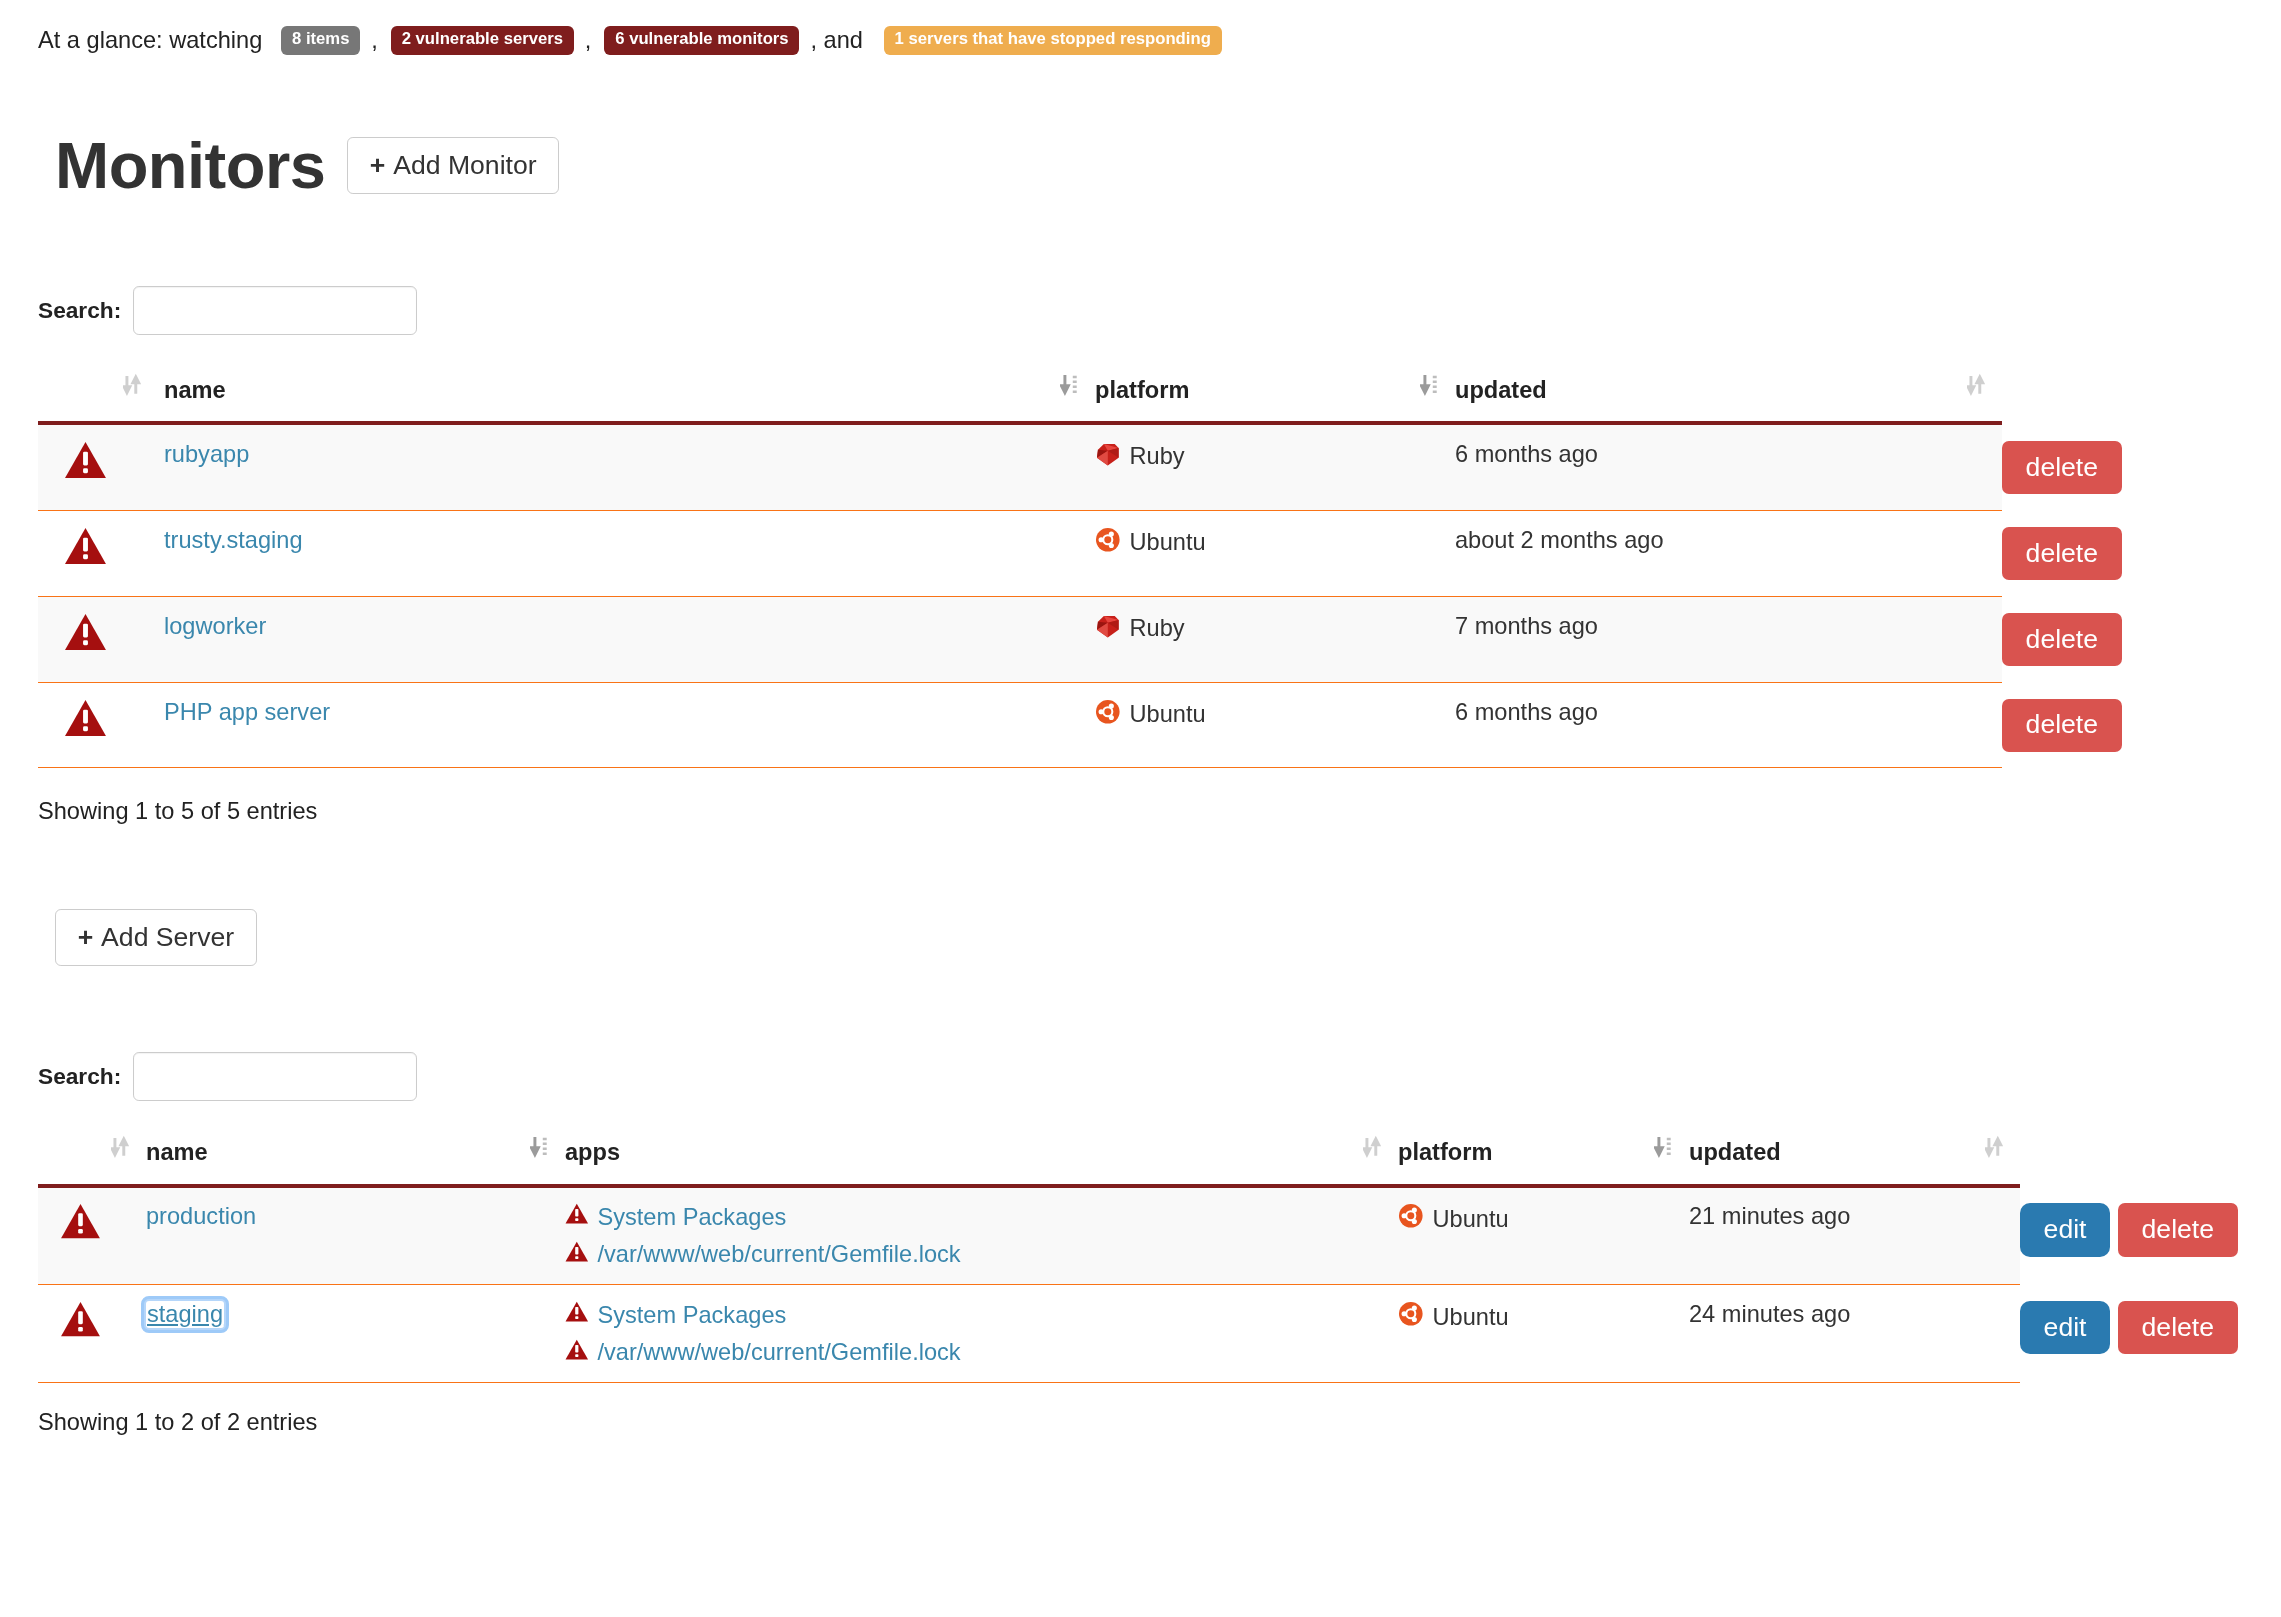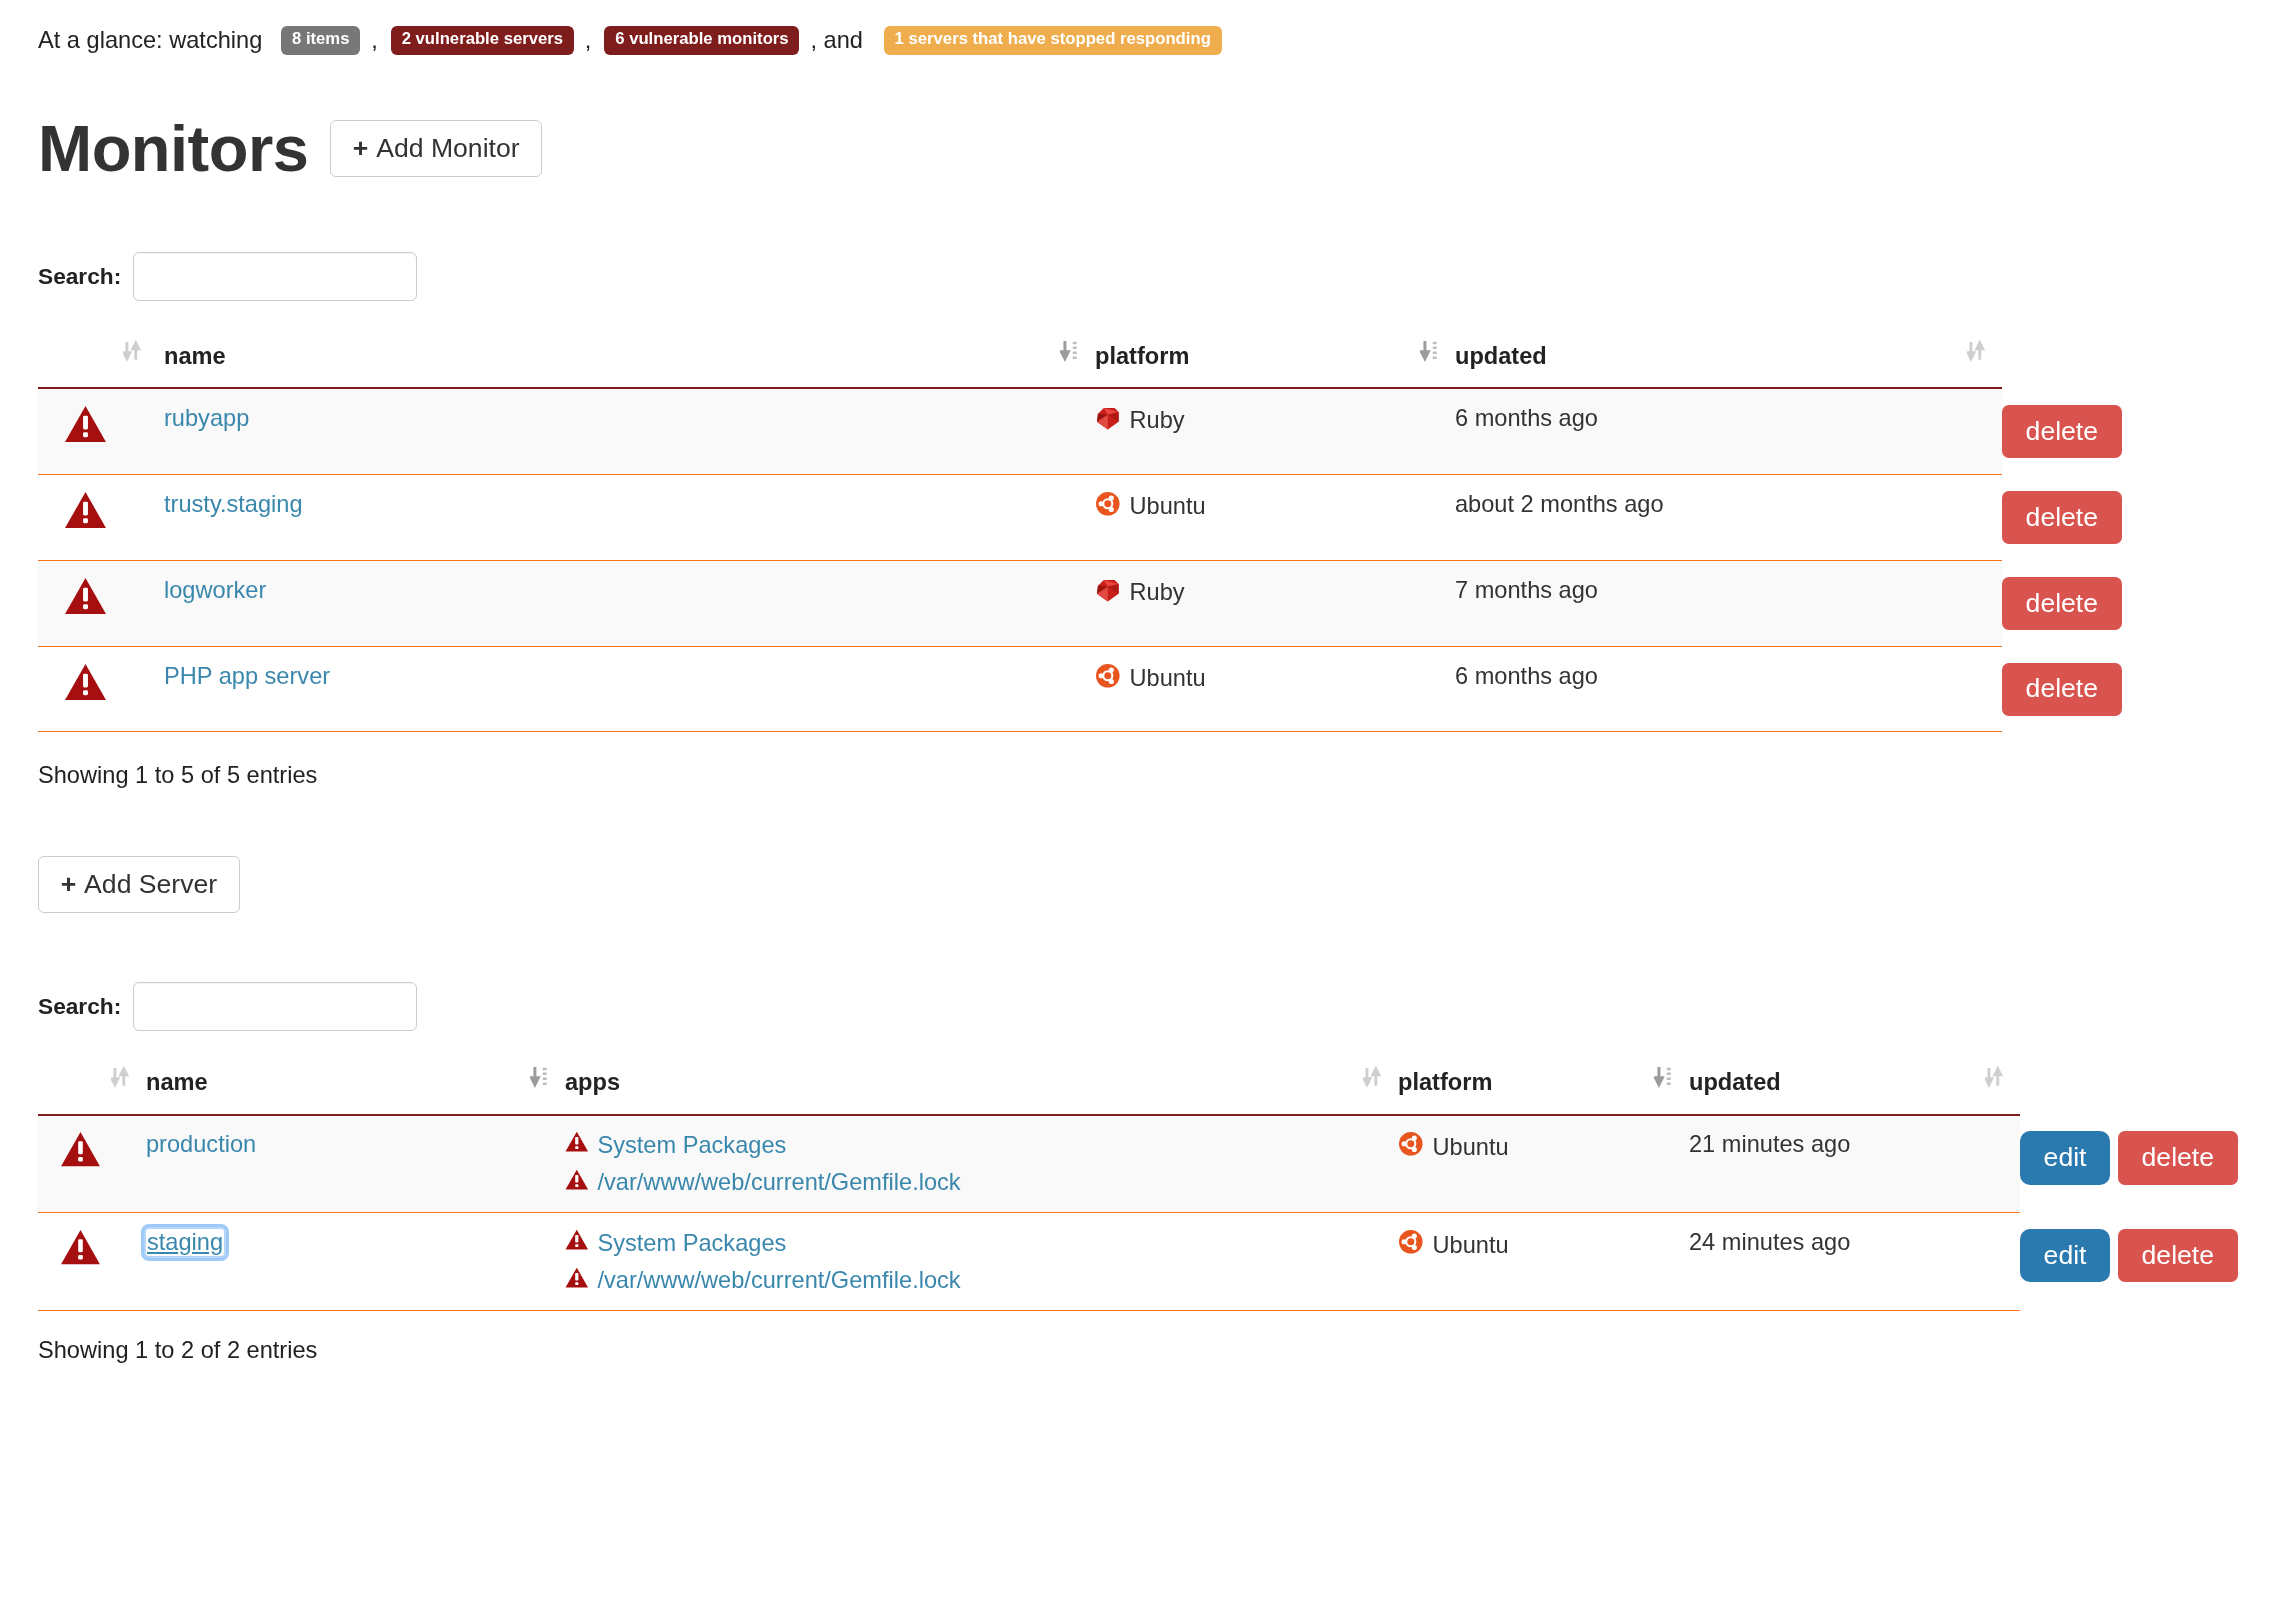--- a/index.html
+++ b/index.html
@@ -38,21 +38,21 @@
   .badge-default { background: #777777; }
   .badge-danger  { background: #7f1d1d; }
   .badge-warning { background: #efad4e; }
   .comma { padding: 0 3px 0 1px; }
 
   
   .section-head {
     display: flex;
     align-items: center;
     gap: 21.7px;
-    margin: 0;
+    margin: 17px;
   }
   .section-head h1 {
     font-size: 65px;
     font-weight: bold;
     color: #333333;
     margin: 0;
     line-height: 1;
     letter-spacing: -0.5px;
   }
   .btn-add {
@@ -100,21 +100,21 @@
     width: 100%;
     border-collapse: collapse;
     table-layout: fixed;
   }
   table.dt thead th {
     font-size: 23.6px;
     font-weight: bold;
     color: #222;
     text-align: left;
     padding: 0 0 17.7px 0;
-    border-bottom: 2px solid #7f1d1d;
+    border-bottom: 4px solid #7f1d1d;
     vertical-align: bottom;
     white-space: nowrap;
   }
   .sorticon { flex: 0 0 auto; display: inline-block; width: 17.7px; height: 25.6px; }
   table.dt tbody td {
     padding: 15.8px 0;
     border-bottom: 1px solid #f97316;
     font-size: 23.6px;
     color: #333;
     vertical-align: top;

